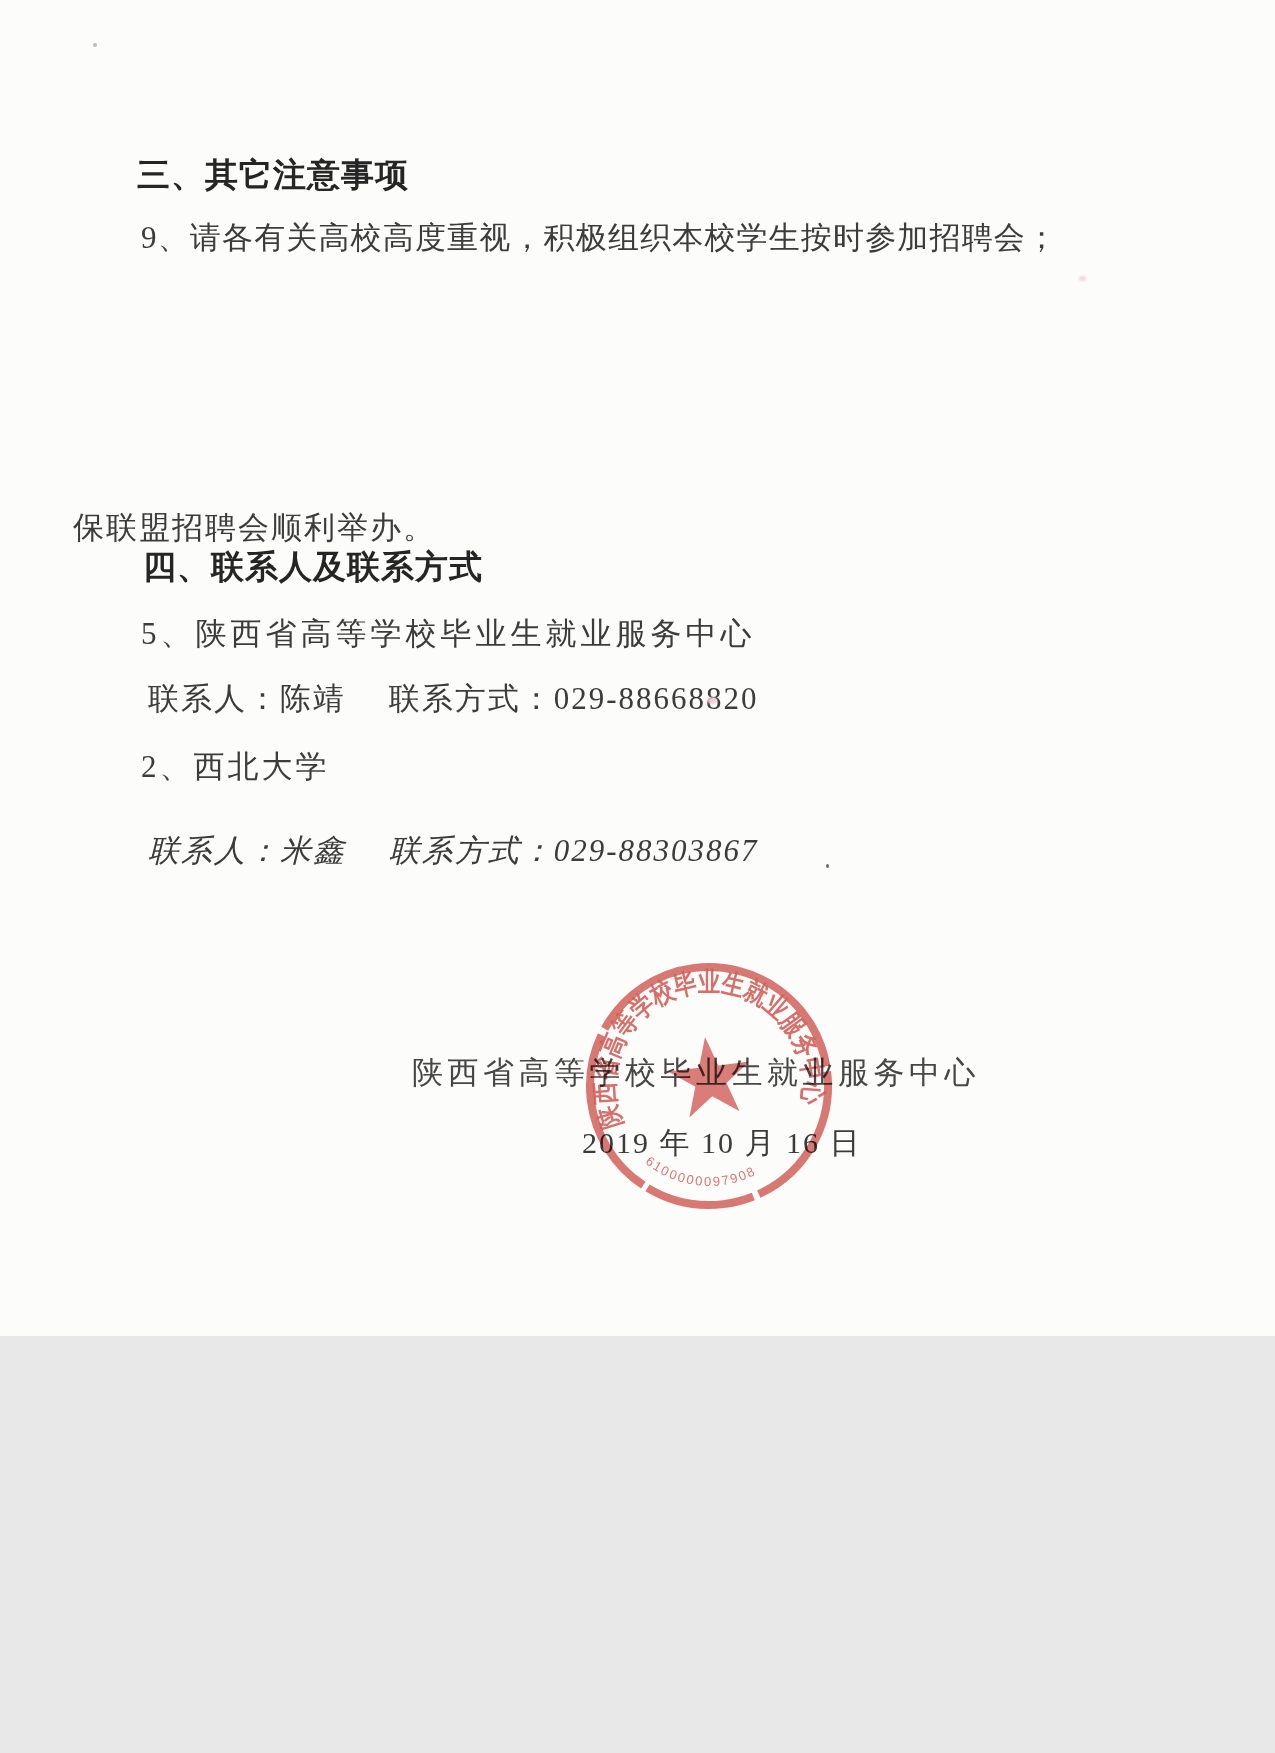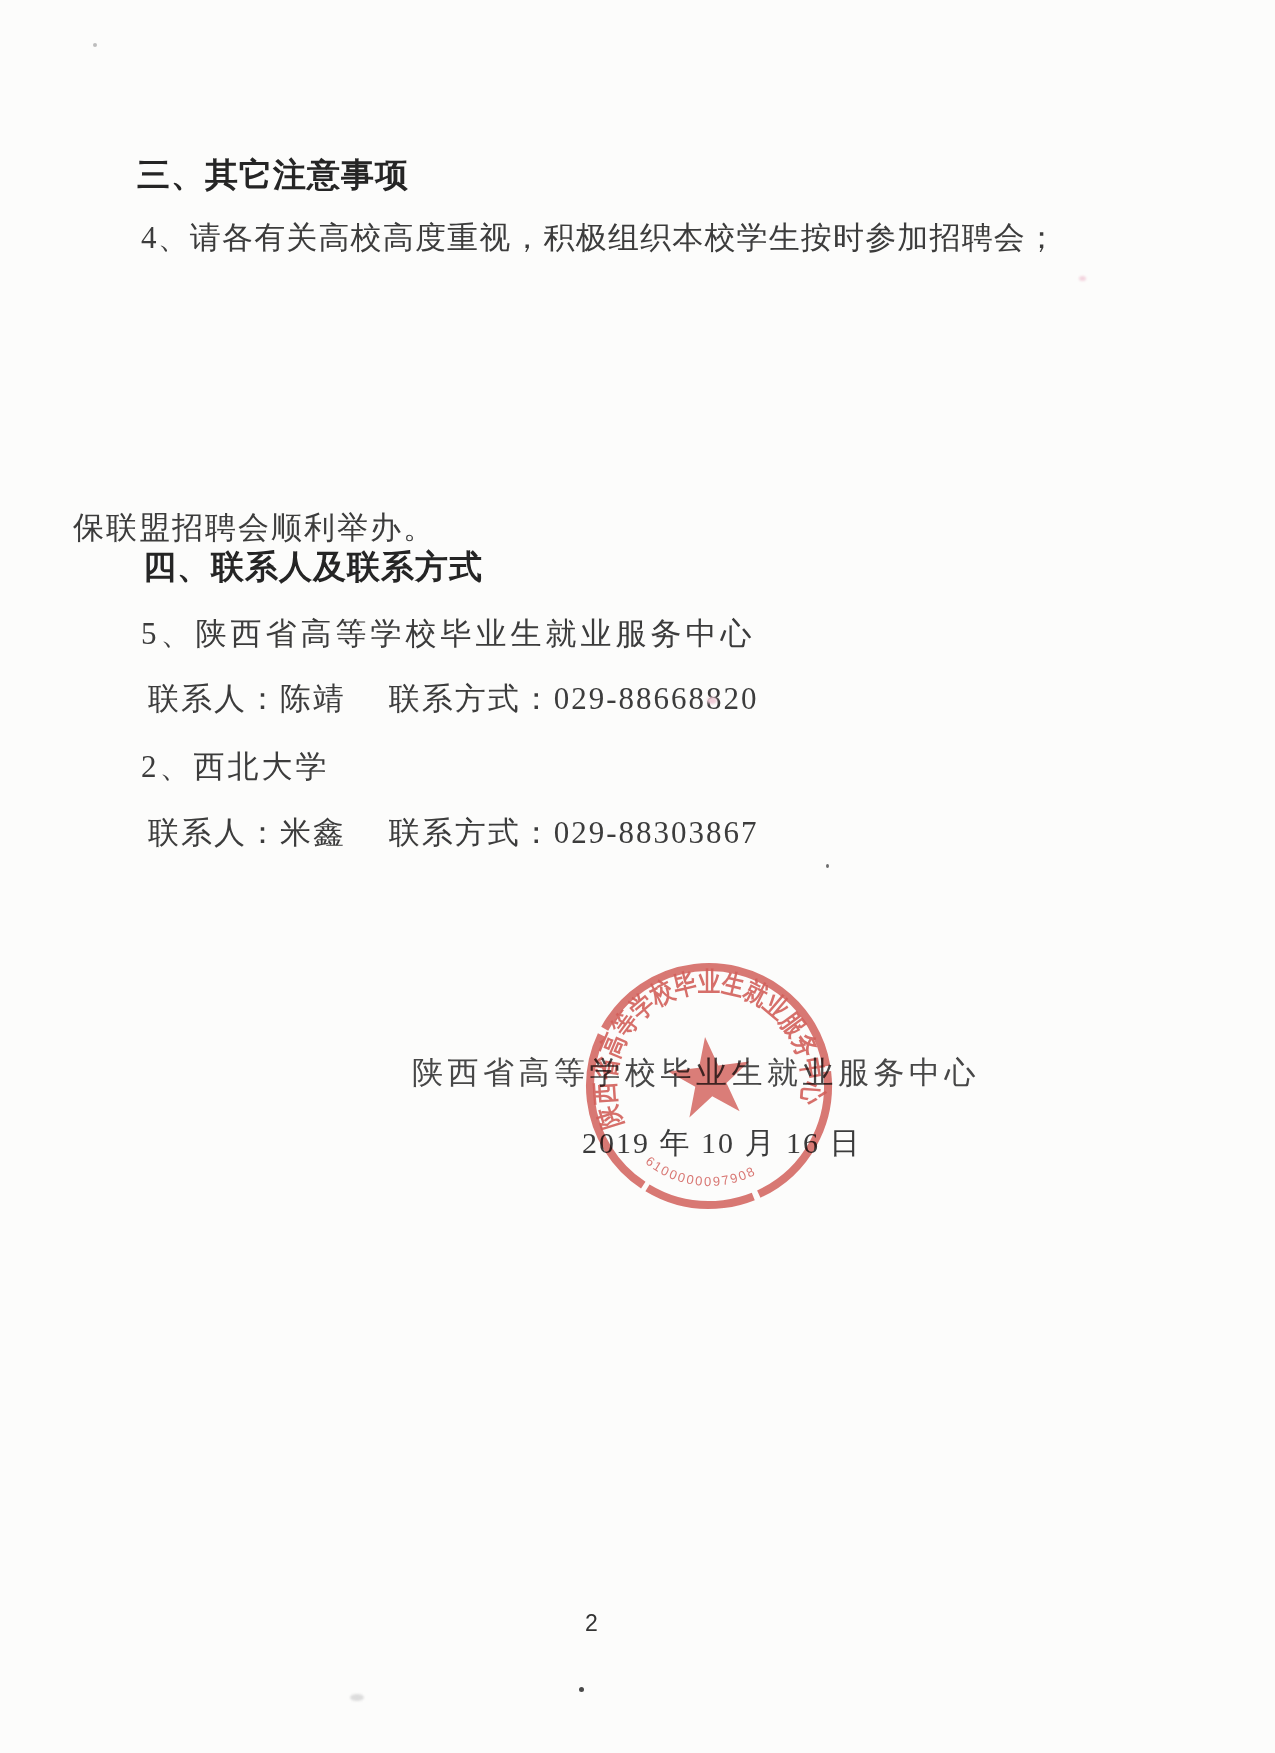--- a/index.html
+++ b/index.html
@@ -1,18 +1,18 @@
 <!DOCTYPE html>
 <html><head>
 <meta charset="utf-8">
 <style>
   html,body{margin:0;padding:0;background:#e8e8e8;}
   .page{
     position:relative;
-    width:1275px;height:1753px;
+    width:1275px;height:1336px;
     margin:0 auto;
     background:#fcfcfb;
     overflow:hidden;
     font-family:"Liberation Serif","DejaVu Serif",serif;
     color:#3a3a3a;
   }
   .line{
     position:absolute;
     font-size:31px;
     line-height:38px;
@@ -56,31 +56,31 @@
   .speck{position:absolute;border-radius:50%;}
 </style>
 </head>
 <body>
 
 <div class="page">
 
   <div class="line heading" style="left:137px;top:156px;"></div>
   <div class="line heading" style="left:137px;top:156px;">三、其它注意事项</div>
 
-  <div class="line just" style="left:141px;top:219px;width:916px;">4、请各有关高校高度重视，积极组织本校学生按时参加招聘会；</div>
+  <div class="line just" style="left:141px;top:219px;width:916px;">9、请各有关高校高度重视，积极组织本校学生按时参加招聘会；</div>
 
 
   <div class="line ls2" style="left:73px;top:486px;margin-top:23px;">保联盟招聘会顺利举办。</div>
 
   <div class="line heading" style="left:143px;top:548px;">四、联系人及联系方式</div>
 
   <div class="line ls4" style="left:141px;top:615px;">5、陕西省高等学校毕业生就业服务中心</div>
   <div class="line ls2" style="left:148px;top:680px;">联系人：陈靖　 联系方式：029-88668820</div>
   <div class="line ls3" style="left:141px;top:748px;">2、西北大学</div>
-  <div class="line ls2" style="left:148px;top:814px;">联系人：米鑫　 联系方式：029-88303867</div>
+  <div class="line ls2" style="left:148px;top:832px;font-style:italic;">联系人：米鑫　 联系方式：029-88303867</div>
 
   <div class="line sig" style="left:412px;top:1054px;">陕西省高等学校毕业生就业服务中心</div>
   <div class="line date" style="left:556px;top:1124px;margin-left:26px;">2019 年 10 月 16 日</div>
 
   <svg class="seal-svg" width="1275" height="1753" viewBox="0 0 1275 1753">
     <g transform="rotate(-7 709 1086)">
 
       <circle cx="709" cy="1086" r="119" fill="none" stroke="#cf4a45" stroke-width="8" stroke-opacity="0.85" stroke-dasharray="150 6 110 5 170 7 294"></circle>
 
       <polygon points="711,1037 701.3,1066.7 670.1,1066.7 695.3,1085.1 685.7,1114.8 711,1096.5 736.3,1114.8 726.7,1085.1 751.9,1066.7 720.7,1066.7" fill="#cf4a45" fill-opacity="0.82"></polygon>

